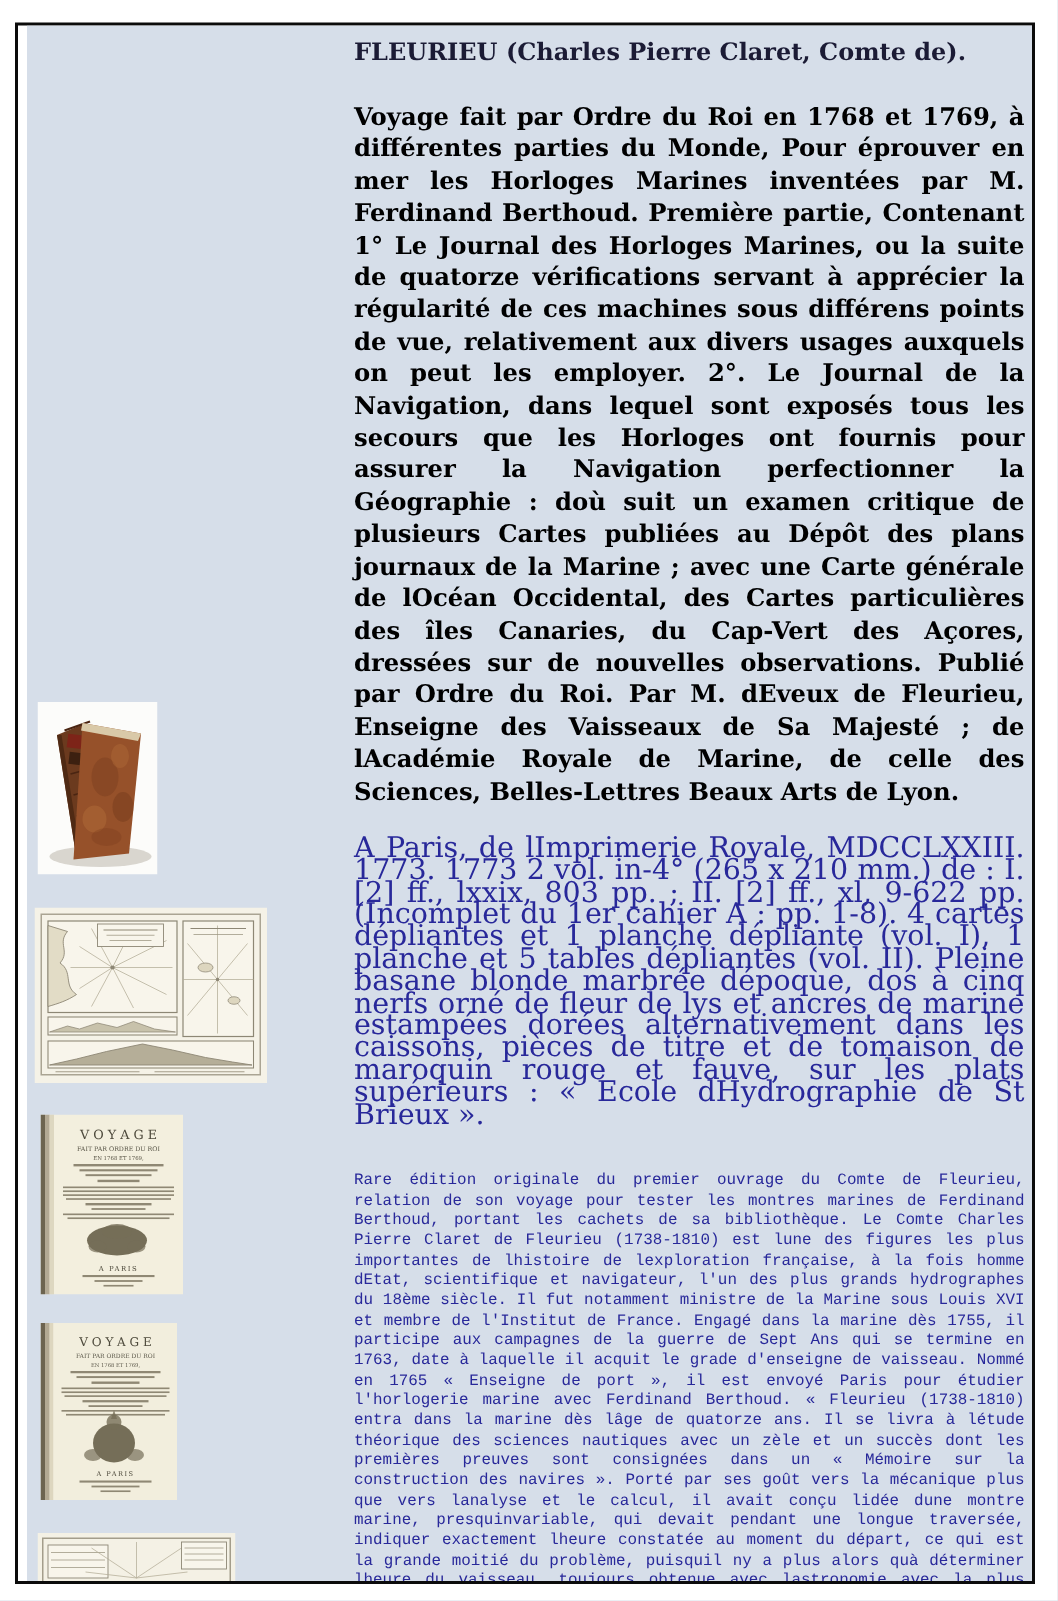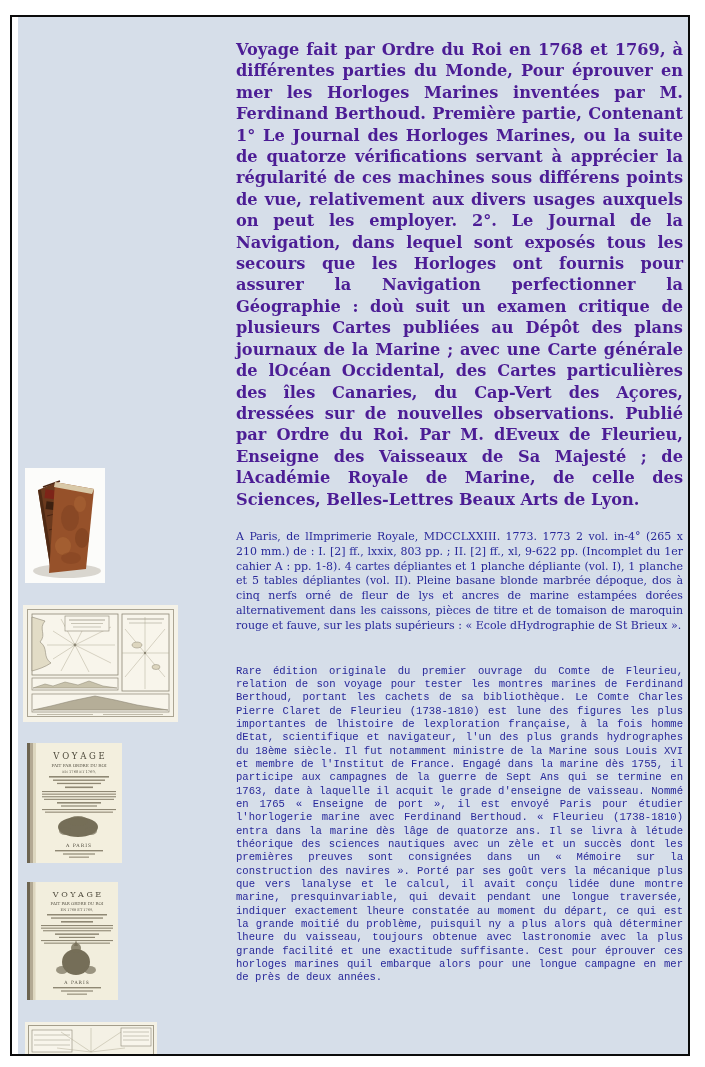--- a/index.html
+++ b/index.html
@@ -17,24 +17,24 @@
   .thumb svg{display:block;}
   .textcol{
     position:absolute;left:224px;top:0;width:447px;
   }
   .heading{
     margin:7px 0 0;font-weight:bold;font-size:16px;line-height:21px;
     color:#1b1b35;text-align:justify;
   }
   .title-para{
     margin:22px 0 0;font-weight:bold;font-size:16.2px;line-height:21.4px;
-    color:#4c1d95;text-align:justify;
+    color:#000000;text-align:justify;
   }
   .collation-para{
-    margin:20px 0 0;font-size:11px;line-height:14.8px;
+    margin:20px 0 0;font-size:19px;line-height:14.8px;
     color:#28289a;text-align:justify;
   }
   .note-para{
     margin:31px 0 0;font-size:10.6px;line-height:13.35px;
     color:#28289a;text-align:justify;font-family:Liberation Mono, monospace;
   }
 </style>
 </head>
 <body>
 
@@ -211,18 +211,19 @@
         </g>
         <rect x="96" y="6" width="30" height="18" fill="#f8f5eb" stroke="#8d8775" stroke-width="0.6"></rect>
         <line x1="98" y1="10" x2="124" y2="10" stroke="#9b9480" stroke-width="0.5"></line>
         <line x1="98" y1="14" x2="124" y2="14" stroke="#9b9480" stroke-width="0.5"></line>
         <line x1="98" y1="18" x2="124" y2="18" stroke="#9b9480" stroke-width="0.5"></line>
         <line x1="7" y1="36" x2="126" y2="36" stroke="#8d8775" stroke-width="0.6"></line>
       </svg>
     </span>
 
     <div class="textcol">
+      <h1 class="heading">FLEURIEU (Charles Pierre Claret, Comte de).</h1>
       <p class="title-para">Voyage fait par Ordre du Roi en 1768 et 1769, à différentes parties du Monde, Pour éprouver en mer les Horloges Marines inventées par M. Ferdinand Berthoud. Première partie, Contenant 1° Le Journal des Horloges Marines, ou la suite de quatorze vérifications servant à apprécier la régularité de ces machines sous différens points de vue, relativement aux divers usages auxquels on peut les employer. 2°. Le Journal de la Navigation, dans lequel sont exposés tous les secours que les Horloges ont fournis pour assurer la Navigation perfectionner la Géographie : doù suit un examen critique de plusieurs Cartes publiées au Dépôt des plans journaux de la Marine ; avec une Carte générale de lOcéan Occidental, des Cartes particulières des îles Canaries, du Cap-Vert des Açores, dressées sur de nouvelles observations. Publié par Ordre du Roi. Par M. dEveux de Fleurieu, Enseigne des Vaisseaux de Sa Majesté ; de lAcadémie Royale de Marine, de celle des Sciences, Belles-Lettres Beaux Arts de Lyon.</p>
       <p class="collation-para">A Paris, de lImprimerie Royale, MDCCLXXIII. 1773. 1773 2 vol. in-4° (265 x 210 mm.) de : I. [2] ff., lxxix, 803 pp. ; II. [2] ff., xl, 9-622 pp. (Incomplet du 1er cahier A : pp. 1-8). 4 cartes dépliantes et 1 planche dépliante (vol. I), 1 planche et 5 tables dépliantes (vol. II). Pleine basane blonde marbrée dépoque, dos à cinq nerfs orné de fleur de lys et ancres de marine estampées dorées alternativement dans les caissons, pièces de titre et de tomaison de maroquin rouge et fauve, sur les plats supérieurs : « Ecole dHydrographie de St Brieux ».</p>
       <p class="note-para"><span>Rare édition originale du premier ouvrage du Comte de Fleurieu, relation de son voyage pour tester les montres marines de Ferdinand Berthoud, portant les cachets de sa bibliothèque. Le Comte Charles Pierre Claret de Fleurieu (1738-1810) est lune des figures les plus importantes de lhistoire de lexploration française, à la fois homme dEtat, scientifique et navigateur, l'un des plus grands hydrographes du 18ème siècle. Il fut notamment ministre de la Marine sous Louis XVI et membre de l'Institut de France. Engagé dans la marine dès 1755, il participe aux campagnes de la guerre de Sept Ans qui se termine en 1763, date à laquelle il acquit le grade d'enseigne de vaisseau. Nommé en 1765 « Enseigne de port », il est envoyé Paris pour étudier l'horlogerie marine avec Ferdinand Berthoud. « Fleurieu (1738-1810) entra dans la marine dès lâge de quatorze ans. Il se livra à létude théorique des sciences nautiques avec un zèle et un succès dont les premières preuves sont consignées dans un « Mémoire sur la construction des navires ». Porté par ses goût vers la mécanique plus que vers lanalyse et le calcul, il avait conçu lidée dune montre marine, presquinvariable, qui devait pendant une longue traversée, indiquer exactement lheure constatée au moment du départ, ce qui est la grande moitié du problème, puisquil ny a plus alors quà déterminer lheure du vaisseau, toujours obtenue avec lastronomie avec la plus grande facilité et une exactitude suffisante.</span> <span>Cest pour éprouver ces horloges marines quil embarque alors pour une longue campagne en mer de près de deux années.</span></p>
     </div>
   </div>
 </div>
 
 </body></html>

